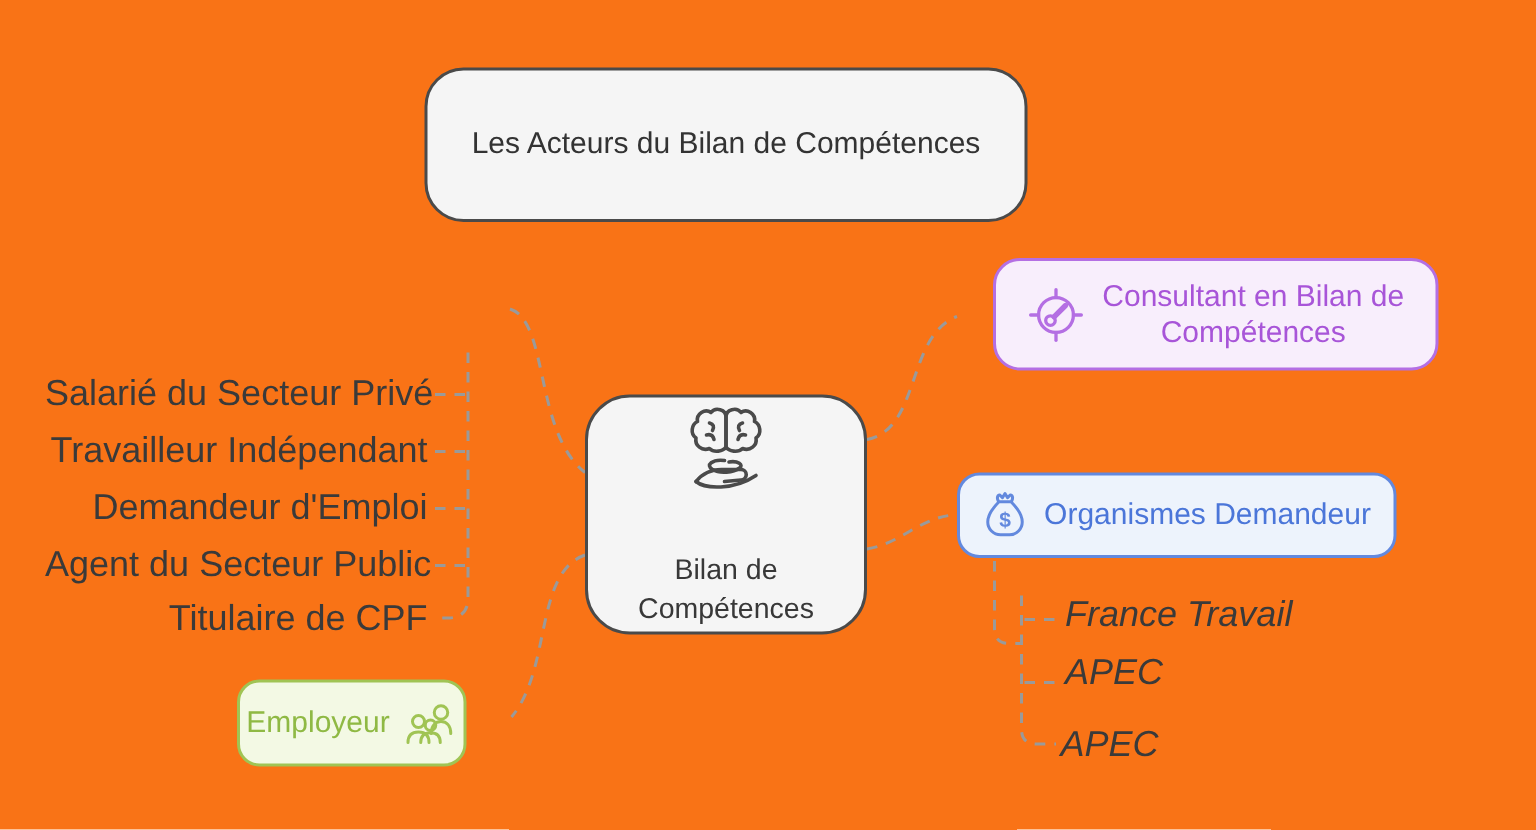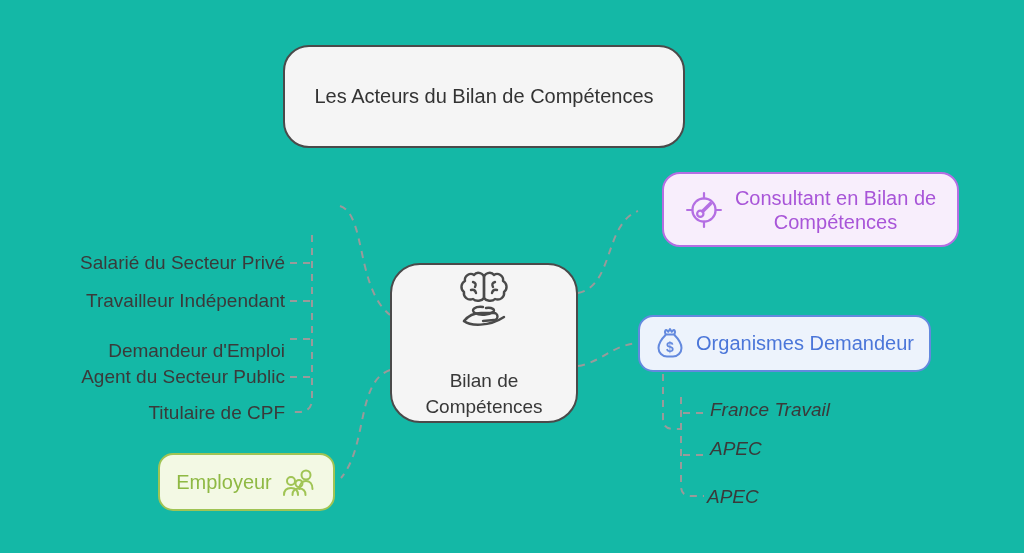--- a/index.html
+++ b/index.html
@@ -1,17 +1,17 @@
 <!DOCTYPE html>
 <html><head>
 <meta charset="utf-8">
 <style>
   html,body{margin:0;padding:0;background:#fff;}
   .canvas{
-    position:relative;width:1024px;height:553px;background:#14b8a6;
+    position:relative;width:1024px;height:553px;background:#f97316;
     font-family:"Liberation Sans",sans-serif;overflow:hidden;
     -webkit-font-smoothing:antialiased;
   }
   .connectors{position:absolute;left:0;top:0;width:1024px;height:553px;}
   .connectors path{fill:none;stroke:#9a9a9a;stroke-width:2;stroke-dasharray:7 6;}
 
   .node{position:absolute;box-sizing:border-box;display:flex;align-items:center;justify-content:center;}
 
   .title-node{
     left:283px;top:45px;width:402px;height:103px;
@@ -27,36 +27,36 @@
   }
   .central-node .txt{margin-top:4px;}
 
   .pill{border-radius:15px;gap:9px;font-size:20px;padding:0 12px;}
 
   .beneficiaire-node{
     left:158px;top:177px;width:180px;height:57px;
     background:#fbebe9;border:2px solid #dc5f58;color:#d4574e;
   }
   .employeur-node{
-    left:158px;top:453px;width:177px;height:58px;
+    left:158px;top:453px;width:153px;height:58px;
     background:#f3f9e4;border:2px solid #a0c454;color:#8fb944;
   }
   .consultant-node{
     left:638px;top:172px;width:297px;height:75px;border-radius:18px;
     background:#f8eefc;border:2px solid #b46fe3;color:#a855d8;
     gap:12px;font-size:20px;line-height:24px;text-align:center;margin-left:24px;
   }
   .financeurs-node{
     left:638px;top:315px;width:293px;height:57px;border-radius:15px;
     background:#edf3fc;border:2px solid #6389de;color:#4b76d9;
     gap:11px;font-size:20px;
   }
   .two-line{display:flex;flex-direction:column;align-items:center;}
 
-  .leaf{position:absolute;color:#3a3a3a;font-size:19px;line-height:22px;white-space:nowrap;}
+  .leaf{position:absolute;color:#3a3a3a;font-size:24px;line-height:22px;white-space:nowrap;}
   .left-leaves{position:absolute;left:30px;top:0;width:255px;height:553px;}
   .left-leaves .leaf{right:0;text-align:right;width:255px;}
   .right-leaves{position:absolute;left:710px;top:0;width:220px;height:553px;}
   .right-leaves .leaf{left:0;text-align:right;font-style:italic;}
 
   .icon{display:block;flex:0 0 auto;}
 </style>
 </head>
 <body>
 
@@ -136,21 +136,21 @@
       <path d="M10.5 8 C9 5 11 3 12 4.5 L13.3 5.8 L15 3 L16.7 5.8 L18 4.5 C19 3 21 5 19.5 8"></path>
       <path d="M11 8.5 h8 c4.5 4.5 7.5 9 7.5 13.5 A8.5 8.5 0 0 1 18 30.5 h-6 A8.5 8.5 0 0 1 3.5 22 C3.5 17.5 6.5 13 11 8.5 z"></path>
       <text x="15" y="25.5" text-anchor="middle" font-size="14" font-weight="bold" stroke="none" fill="#6389de" font-family="Liberation Sans, sans-serif">$</text>
     </svg>
     <span>Organismes Demandeur</span>
   </div>
 
   <div class="left-leaves">
     <div class="leaf" style="top:252px;">Salarié du Secteur Privé</div>
     <div class="leaf" style="top:290px;">Travailleur Indépendant</div>
-    <div class="leaf" style="top:328px;margin-top:12px;">Demandeur d'Emploi</div>
+    <div class="leaf" style="top:328px;">Demandeur d'Emploi</div>
     <div class="leaf" style="top:402px;">Titulaire de CPF</div>
     <div class="leaf" style="top:366px;">Agent du Secteur Public</div>
   </div>
 
   <div class="right-leaves">
     <div class="leaf" style="top:399px;">France Travail</div>
     <div class="leaf" style="top:438px;">APEC</div>
     <div class="leaf" style="top:486px;left:-3px;">APEC</div>
   </div>
 

